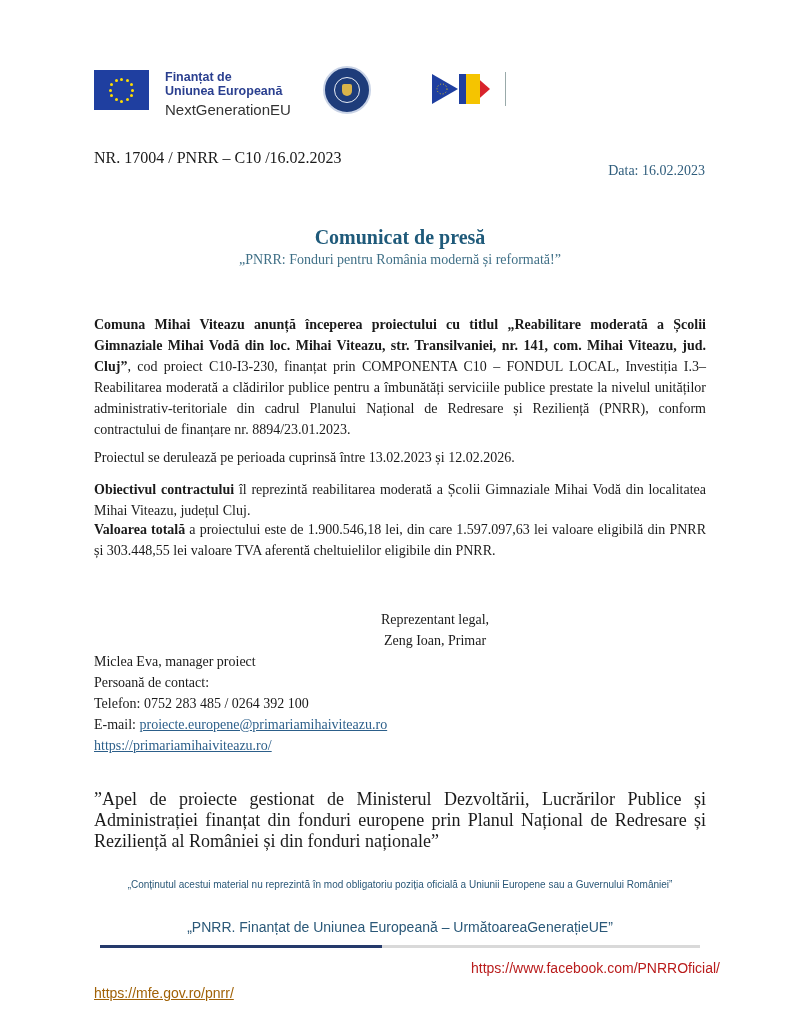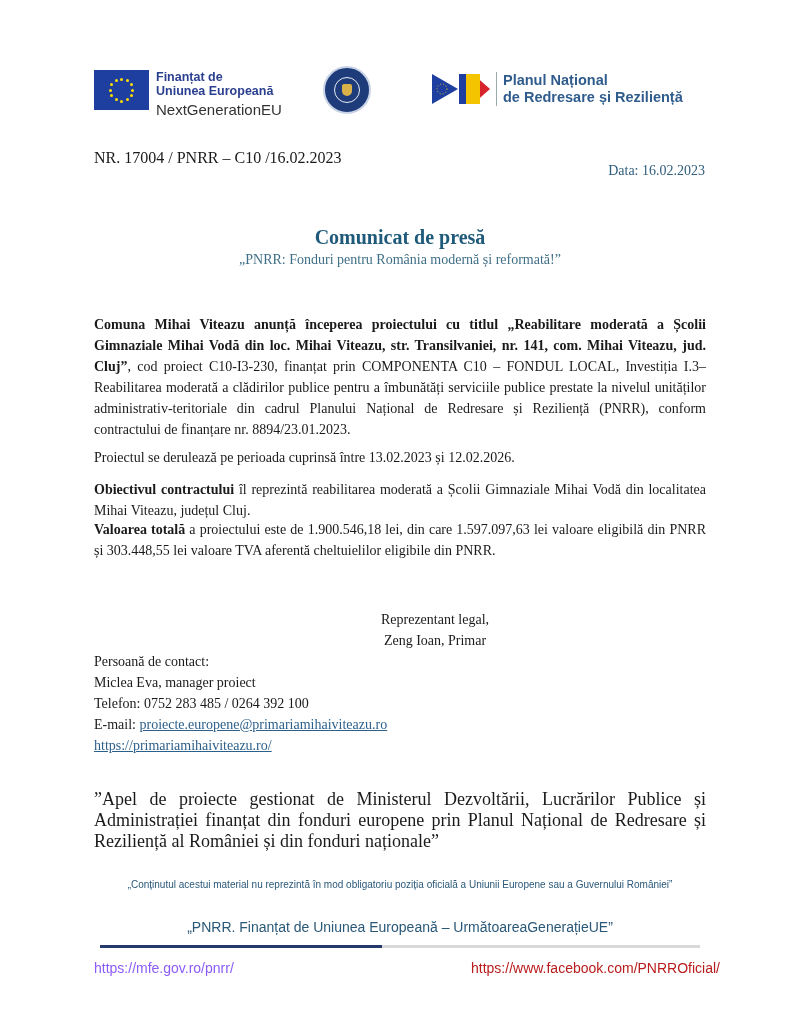--- a/index.html
+++ b/index.html
@@ -1,18 +1,18 @@
 <!DOCTYPE html>
 <html><head>
 <meta charset="utf-8">
 <style>
   html, body { margin:0; padding:0; }
   body { width:800px; height:1024px; background:#ffffff; position:relative; overflow:hidden;
          font-family:"Liberation Serif", "DejaVu Serif", serif; color:#1a1a1a; }
-  .abs { position:absolute; }
+  .abs { position:absolute;gap:9px; }
 
   
   .eu-logo { left:94px; top:70px; display:flex; align-items:flex-start; }
   .eu-flag { width:55px; height:40px; background:#1f3fa0; position:relative; }
   .eu-flag .star { position:absolute; width:3px; height:3px; background:#ffdd00; border-radius:50%; }
   .eu-text { margin-left:7px; font-family:"Liberation Sans", sans-serif; line-height:1.15; }
   .eu-text .l1, .eu-text .l2 { font-size:12.5px; font-weight:bold; color:#2a3f8f; }
   .eu-text .l3 { font-size:15px; color:#333; margin-top:2px; }
 
   .gov-seal { left:323px; top:66px; width:48px; height:48px; border-radius:50%; background:#1e3c7a;
@@ -43,21 +43,21 @@
   .contact a { color:#2c5f8a; text-decoration:underline; }
 
   .apel { left:94px; width:612px; top:789px; font-size:18px; line-height:21px; text-align:justify; }
 
   .disclaimer { left:94px; width:612px; top:877px; text-align:center; font-family:"Liberation Sans", sans-serif;
                 font-size:10px; line-height:16px; color:#2a5878; }
   .slogan { left:0; width:800px; top:919px; text-align:center; font-family:"Liberation Sans", sans-serif;
             font-size:14px; color:#2a5878; }
   .progress-track { left:100px; top:945px; width:600px; height:3px; background:#d9d9d9; }
   .progress-fill { position:absolute; left:0; top:0; height:3px; background:#253a6b; }
-  .link-left { left:94px; top:960px; font-family:"Liberation Sans", sans-serif; font-size:14px; color:#8b5cf6; }
+  .link-left { left:94px; top:985px; font-family:"Liberation Sans", sans-serif; font-size:14px; color:#a16207; text-decoration:underline; }
   .link-right { right:80px; top:960px; font-family:"Liberation Sans", sans-serif; font-size:14px; color:#b91c1c; }
 </style>
 </head>
 <body>
 
 <div class="abs eu-logo">
   <div class="eu-flag" id="euflag">
       <div class="star" style="left: 37px; top: 18.5px;"></div>
       <div class="star" style="left: 35.5263px; top: 24px;"></div>
       <div class="star" style="left: 31.5px; top: 28.0263px;"></div>
@@ -87,44 +87,40 @@
 <div class="abs pnrr-logo">
   <svg class="pnrr-shapes" viewBox="0 0 60 34">
     <polygon points="0,2 0,32 26,17" fill="#1f3fa0"></polygon>
     <circle cx="10" cy="17" r="5" fill="none" stroke="#ffdd00" stroke-width="0.8" stroke-dasharray="1 2"></circle>
     <rect x="27" y="2" width="7" height="30" fill="#1f3fa0"></rect>
     <rect x="34" y="2" width="7" height="30" fill="#f5c400"></rect>
     <polygon points="41,2 41,32 58,17" fill="#d8242c"></polygon>
     <polygon points="41,2 48,2 48,32 41,32" fill="#f5c400"></polygon>
   </svg>
   <div class="pnrr-divider"></div>
-  <div class="pnrr-text">
-    <div>Planul Național</div>
-    <div>de Redresare și Reziliență</div>
-  </div>
 </div>
 
 <div class="abs ref">NR. 17004 / PNRR – C10 /16.02.2023</div>
 <div class="abs date">Data: 16.02.2023</div>
 <div class="abs title">Comunicat de presă</div>
 <div class="abs subtitle">„PNRR: Fonduri pentru România modernă și reformată!”</div>
 
 <div class="abs para p1"><b>Comuna Mihai Viteazu anunță începerea proiectului cu titlul „Reabilitare moderată a Școlii Gimnaziale Mihai Vodă din loc. Mihai Viteazu, str. Transilvaniei, nr. 141, com. Mihai Viteazu, jud. Cluj”</b><span>, cod proiect C10-I3-230,  finanțat prin COMPONENTA C10 – FONDUL LOCAL, Investiția I.3– Reabilitarea moderată a clădirilor publice pentru a îmbunătăți serviciile publice prestate la nivelul unităților administrativ-teritoriale din cadrul Planului Național de Redresare și Reziliență (PNRR), conform contractului de finanțare nr. 8894/23.01.2023.</span></div>
 <div class="abs para p2">Proiectul se derulează pe perioada cuprinsă între 13.02.2023 și 12.02.2026.</div>
 <div class="abs para p3"><b>Obiectivul contractului</b><span> îl reprezintă reabilitarea moderată a Școlii Gimnaziale Mihai Vodă din localitatea Mihai Viteazu, județul Cluj.</span></div>
 <div class="abs para p4"><b>Valoarea totală</b><span> a proiectului este de 1.900.546,18 lei, din care 1.597.097,63 lei valoare eligibilă din PNRR și 303.448,55 lei valoare TVA aferentă cheltuielilor eligibile din PNRR.</span></div>
 
 <div class="abs sig sig1">
   <div>Reprezentant legal,</div>
   <div>Zeng Ioan, Primar</div>
 </div>
 
 <div class="abs contact">
+  <div>Miclea Eva, manager proiect</div>
   <div>Persoană de contact:</div>
-  <div>Miclea Eva, manager proiect</div>
   <div>Telefon: 0752 283 485 / 0264 392 100</div>
   <div><span>E-mail: </span><a>proiecte.europene@primariamihaiviteazu.ro</a></div>
   <div><a>https://primariamihaiviteazu.ro/</a></div>
 </div>
 
 <div class="abs apel">”Apel de proiecte gestionat de Ministerul Dezvoltării, Lucrărilor Publice și Administrației finanțat din fonduri europene prin Planul Național de Redresare și Reziliență al României și din fonduri naționale”</div>
 
 <div class="abs disclaimer">„Conținutul acestui material nu reprezintă în mod obligatoriu poziția oficială a Uniunii Europene sau a Guvernului României”</div>
 <div class="abs slogan">„PNRR. Finanțat de Uniunea Europeană – UrmătoareaGenerațieUE”</div>
 <div class="abs progress-track">

